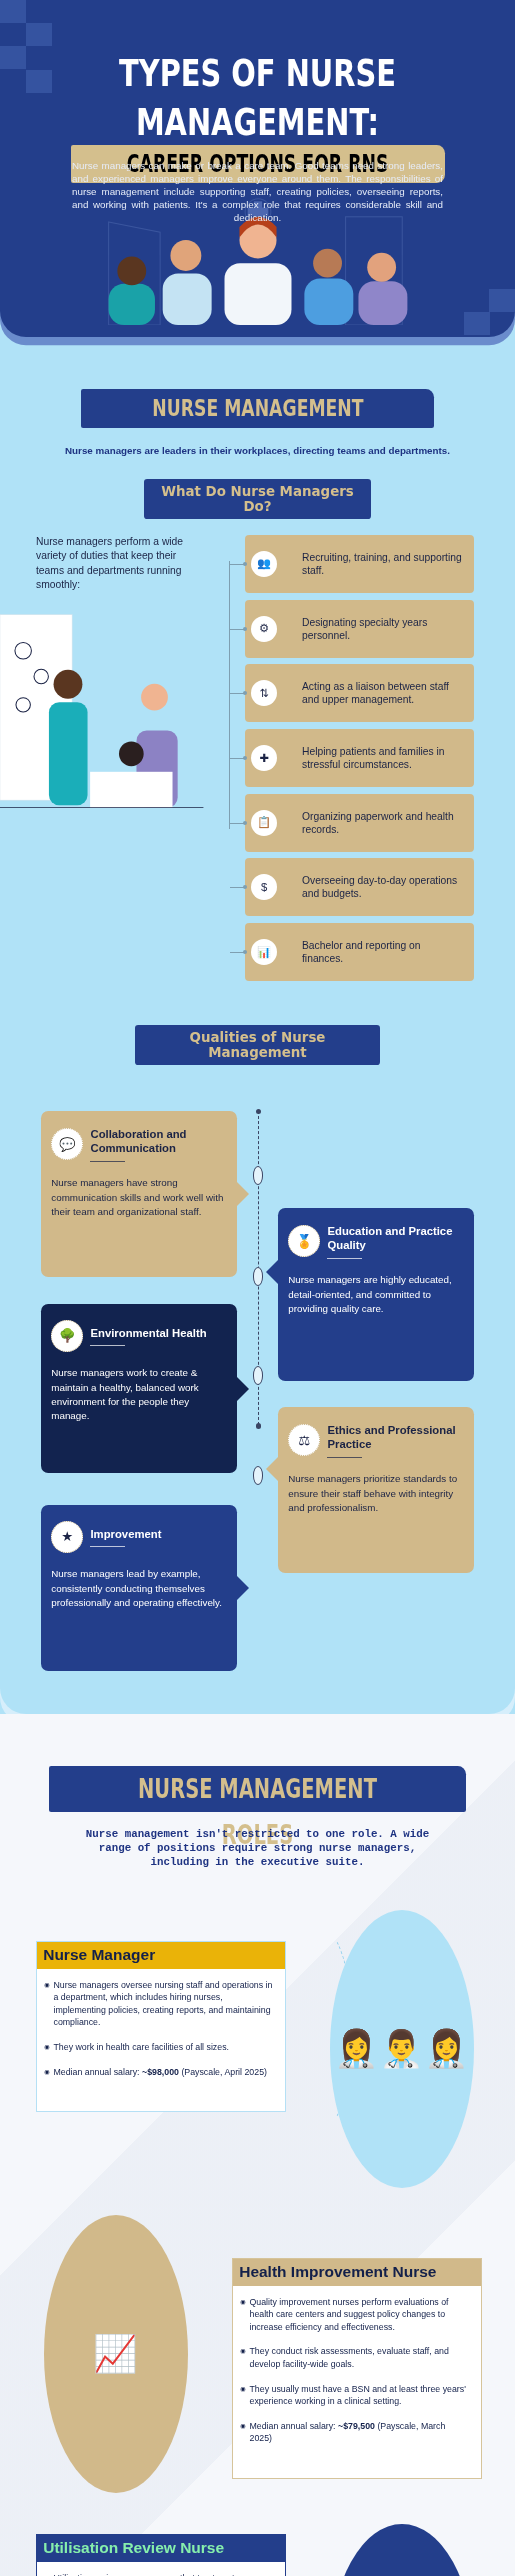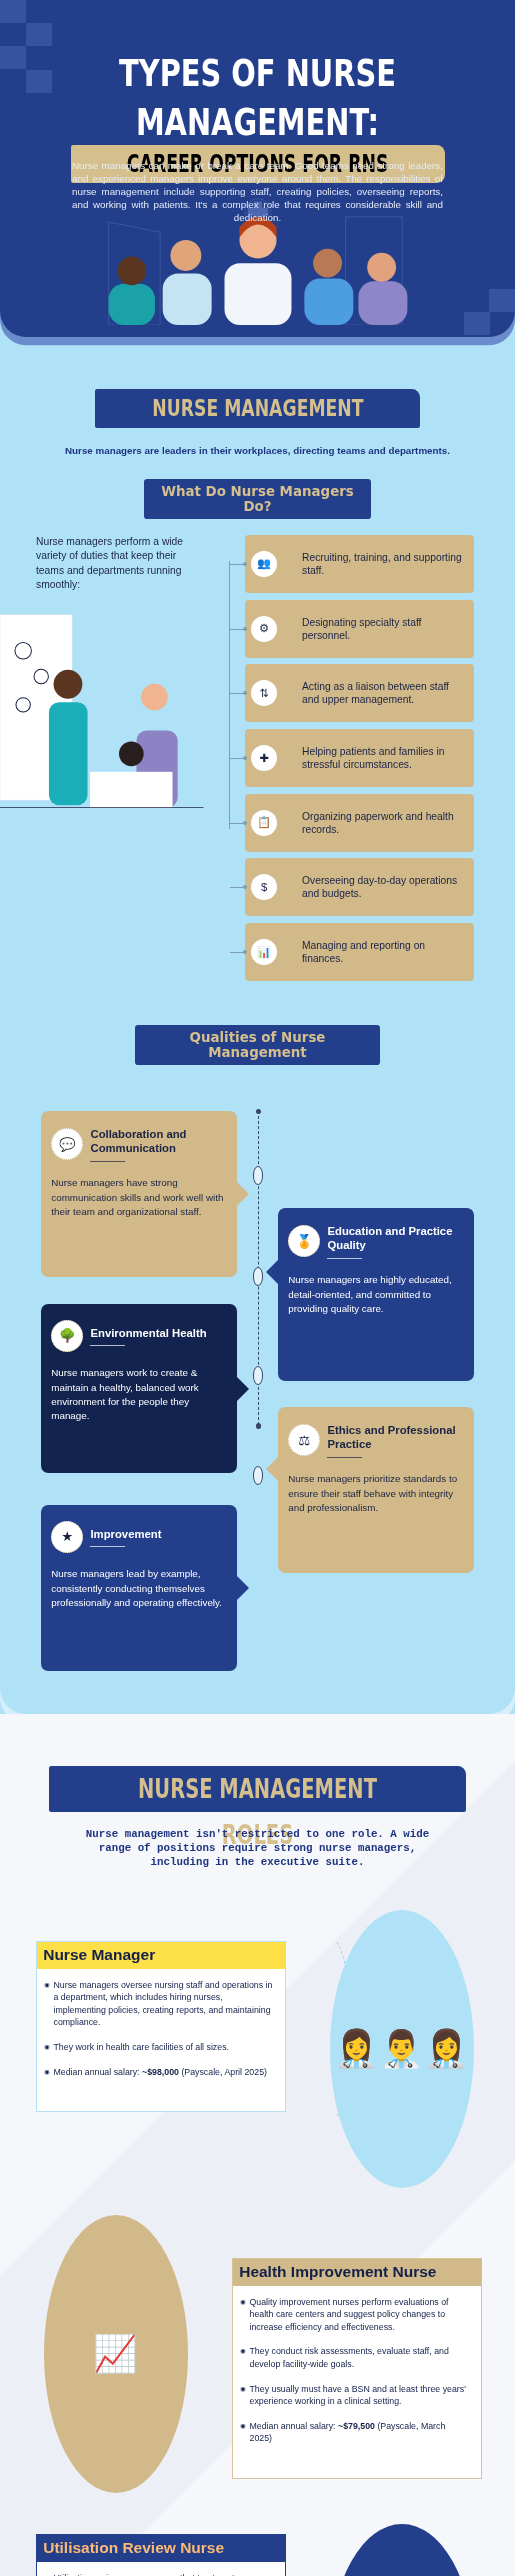--- a/index.html
+++ b/index.html
@@ -63,25 +63,25 @@
   .role-card .rhead { padding: 4.1px 6.2px; font-weight: bold; font-size: 15.5px; color: #13204a; font-family: "Liberation Sans", sans-serif; }
   .role-card ul { list-style: none; padding: 10.3px 12.4px 20.6px 7.2px; }
   .role-card li { position: relative; padding-left: 9.3px; font-size: 8.8px; line-height: 12.4px; color: #13204a; margin-bottom: 12.4px; }
   .role-card li::before { content: "◉"; position: absolute; left: 0; top: 0; font-size: 6.2px; }
   .role-card li b { font-weight: bold; }
   .role-circle { position: absolute; width: 149px; height: 149px; border-radius: 50%; }
   .role-circle .art { position: absolute; inset: 0; display: flex; align-items: center; justify-content: center; font-size: 36px; }
   .role-link { position: absolute; width: 67px; height: 206px; border-radius: 50%; border: 1px dashed; }
 
   .r-blue .role-card { border-color: #b5e0f5; }
-  .r-blue .rhead { background: #fde047; }
+  .r-blue .rhead { background: #eab308; }
   .r-tan .role-card { border-color: #d6c49b; }
   .r-tan .rhead { background: #d1b98a; }
   .r-navy .role-card { border-color: #233e8b; }
-  .r-navy .rhead { background: #233e8b; color: #fdba74; }
+  .r-navy .rhead { background: #233e8b; color: #86efac; }
   .bsn-title1 span, .bsn-title2 span, .section-title-box span { display: inline-block; transform: scaleX(0.75); }
 </style>
 </head>
 <body>
 
 <section class="hero">
   <div class="checker" style="left:0;top:0;"></div>
   <div class="checker" style="left:26px;top:23px;"></div>
   <div class="checker" style="left:0;top:46px;"></div>
   <div class="checker" style="left:26px;top:70px;"></div>
@@ -120,21 +120,21 @@
 </section>
 <style> .hero{height:337px;} </style>
 <style></style>
 <style> </style>
 
 <div style="position:relative;height:0;">
   <p style="position:absolute;top:-178px;left:72px;width:371px;text-align:justify;text-align-last:center;color:#e6ecf8;font-size:9.8px;line-height:13px;">Nurse managers can make or break a care team. Good teams need strong leaders, and experienced managers improve everyone around them. The responsibilities of nurse management include supporting staff, creating policies, overseeing reports, and working with patients. It's a complex role that requires considerable skill and dedication.</p>
 </div>
 
 <section class="mgmt-wrap">
-  <div class="section-title-box" style="width:325px;height:39px;line-height:39px;"><span>NURSE MANAGEMENT</span></div>
+  <div class="section-title-box" style="width:353px;height:39px;line-height:39px;"><span>NURSE MANAGEMENT</span></div>
   <p class="lede" style="margin-top:15.5px;">Nurse managers are leaders in their workplaces, directing teams and departments.</p>
 
   <div class="pill" style="width:227px;margin-top:21.6px;">What Do Nurse Managers Do?</div>
 
   <div class="duties">
     <p class="duties-intro">Nurse managers perform a wide variety of duties that keep their teams and departments running smoothly:</p>
     <svg class="duties-art" viewBox="0 0 400 380">
       <rect x="0" y="5" width="140" height="360" fill="#fff" stroke="#d7e2ea"></rect>
       <g fill="none" stroke="#1b2345" stroke-width="2">
           <circle cx="45" cy="75" r="16"></circle>
@@ -150,41 +150,41 @@
       <line x1="0" y1="380" x2="395" y2="380" stroke="#1b2345" stroke-width="2"></line>
     </svg>
     <div class="duty-spine"></div>
     <div class="duties-list">
       <div class="duty">
           <span class="ic">👥</span>
           <span>Recruiting, training, and supporting staff.</span>
         </div>
       <div class="duty">
           <span class="ic">⚙</span>
-          <span>Designating specialty staff personnel.</span>
+          <span>Designating specialty years personnel.</span>
         </div>
       <div class="duty">
           <span class="ic">⇅</span>
           <span>Acting as a liaison between staff and upper management.</span>
         </div>
       <div class="duty">
           <span class="ic">✚</span>
           <span>Helping patients and families in stressful circumstances.</span>
         </div>
       <div class="duty">
           <span class="ic">📋</span>
           <span>Organizing paperwork and health records.</span>
         </div>
       <div class="duty">
           <span class="ic">$</span>
           <span>Overseeing day-to-day operations and budgets.</span>
         </div>
       <div class="duty">
           <span class="ic">📊</span>
-          <span>Managing and reporting on finances.</span>
+          <span>Bachelor and reporting on finances.</span>
         </div>
     </div>
   </div>
 
   <div class="pill" style="width:245px;margin-top:201px;">Qualities of Nurse Management</div>
 
   <div class="qualities">
     <div class="q-line"></div>
     <div class="q-dot-end" style="top:-2.1px;"></div>
     <div class="q-dot-end" style="top:312px;"></div>

